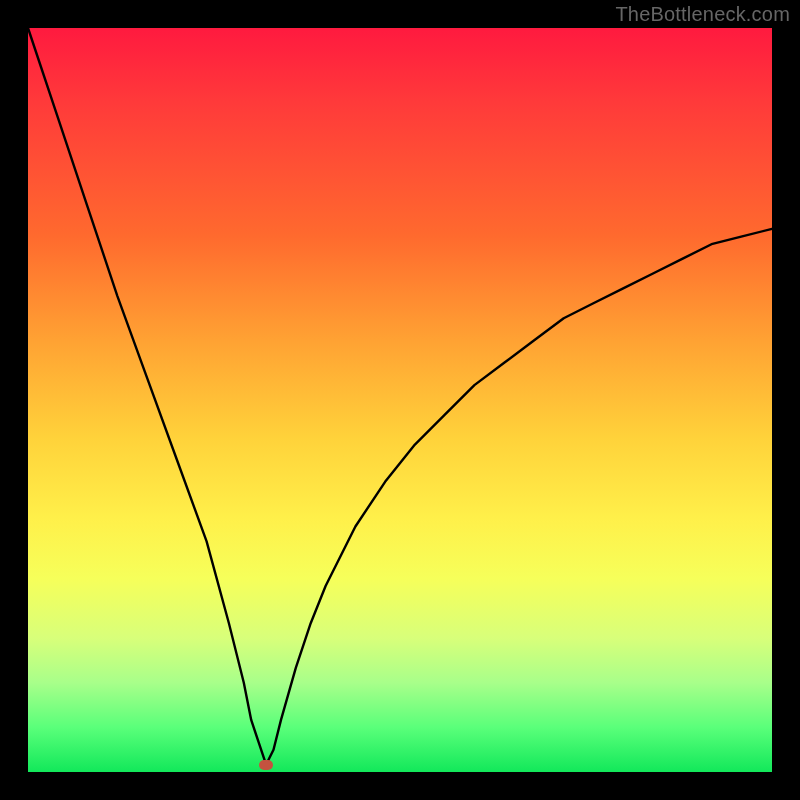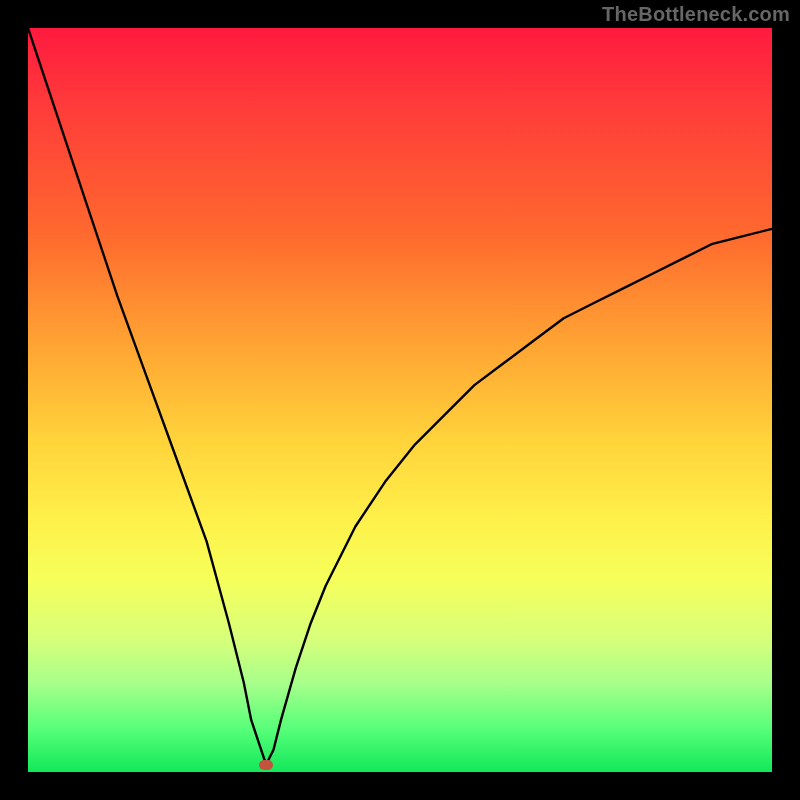--- a/index.html
+++ b/index.html
@@ -11,21 +11,20 @@
     overflow: hidden;
     font-family: Arial, Helvetica, sans-serif;
   }
   .frame {
     position: absolute;
     left: 0;
     top: 0;
     width: 800px;
     height: 800px;
     background: #000;
-    font-weight: bold;
   }
   .plot {
     position: absolute;
     left: 28px;
     top: 28px;
     width: 744px;
     height: 744px;
     
     background: linear-gradient(
       to bottom,

